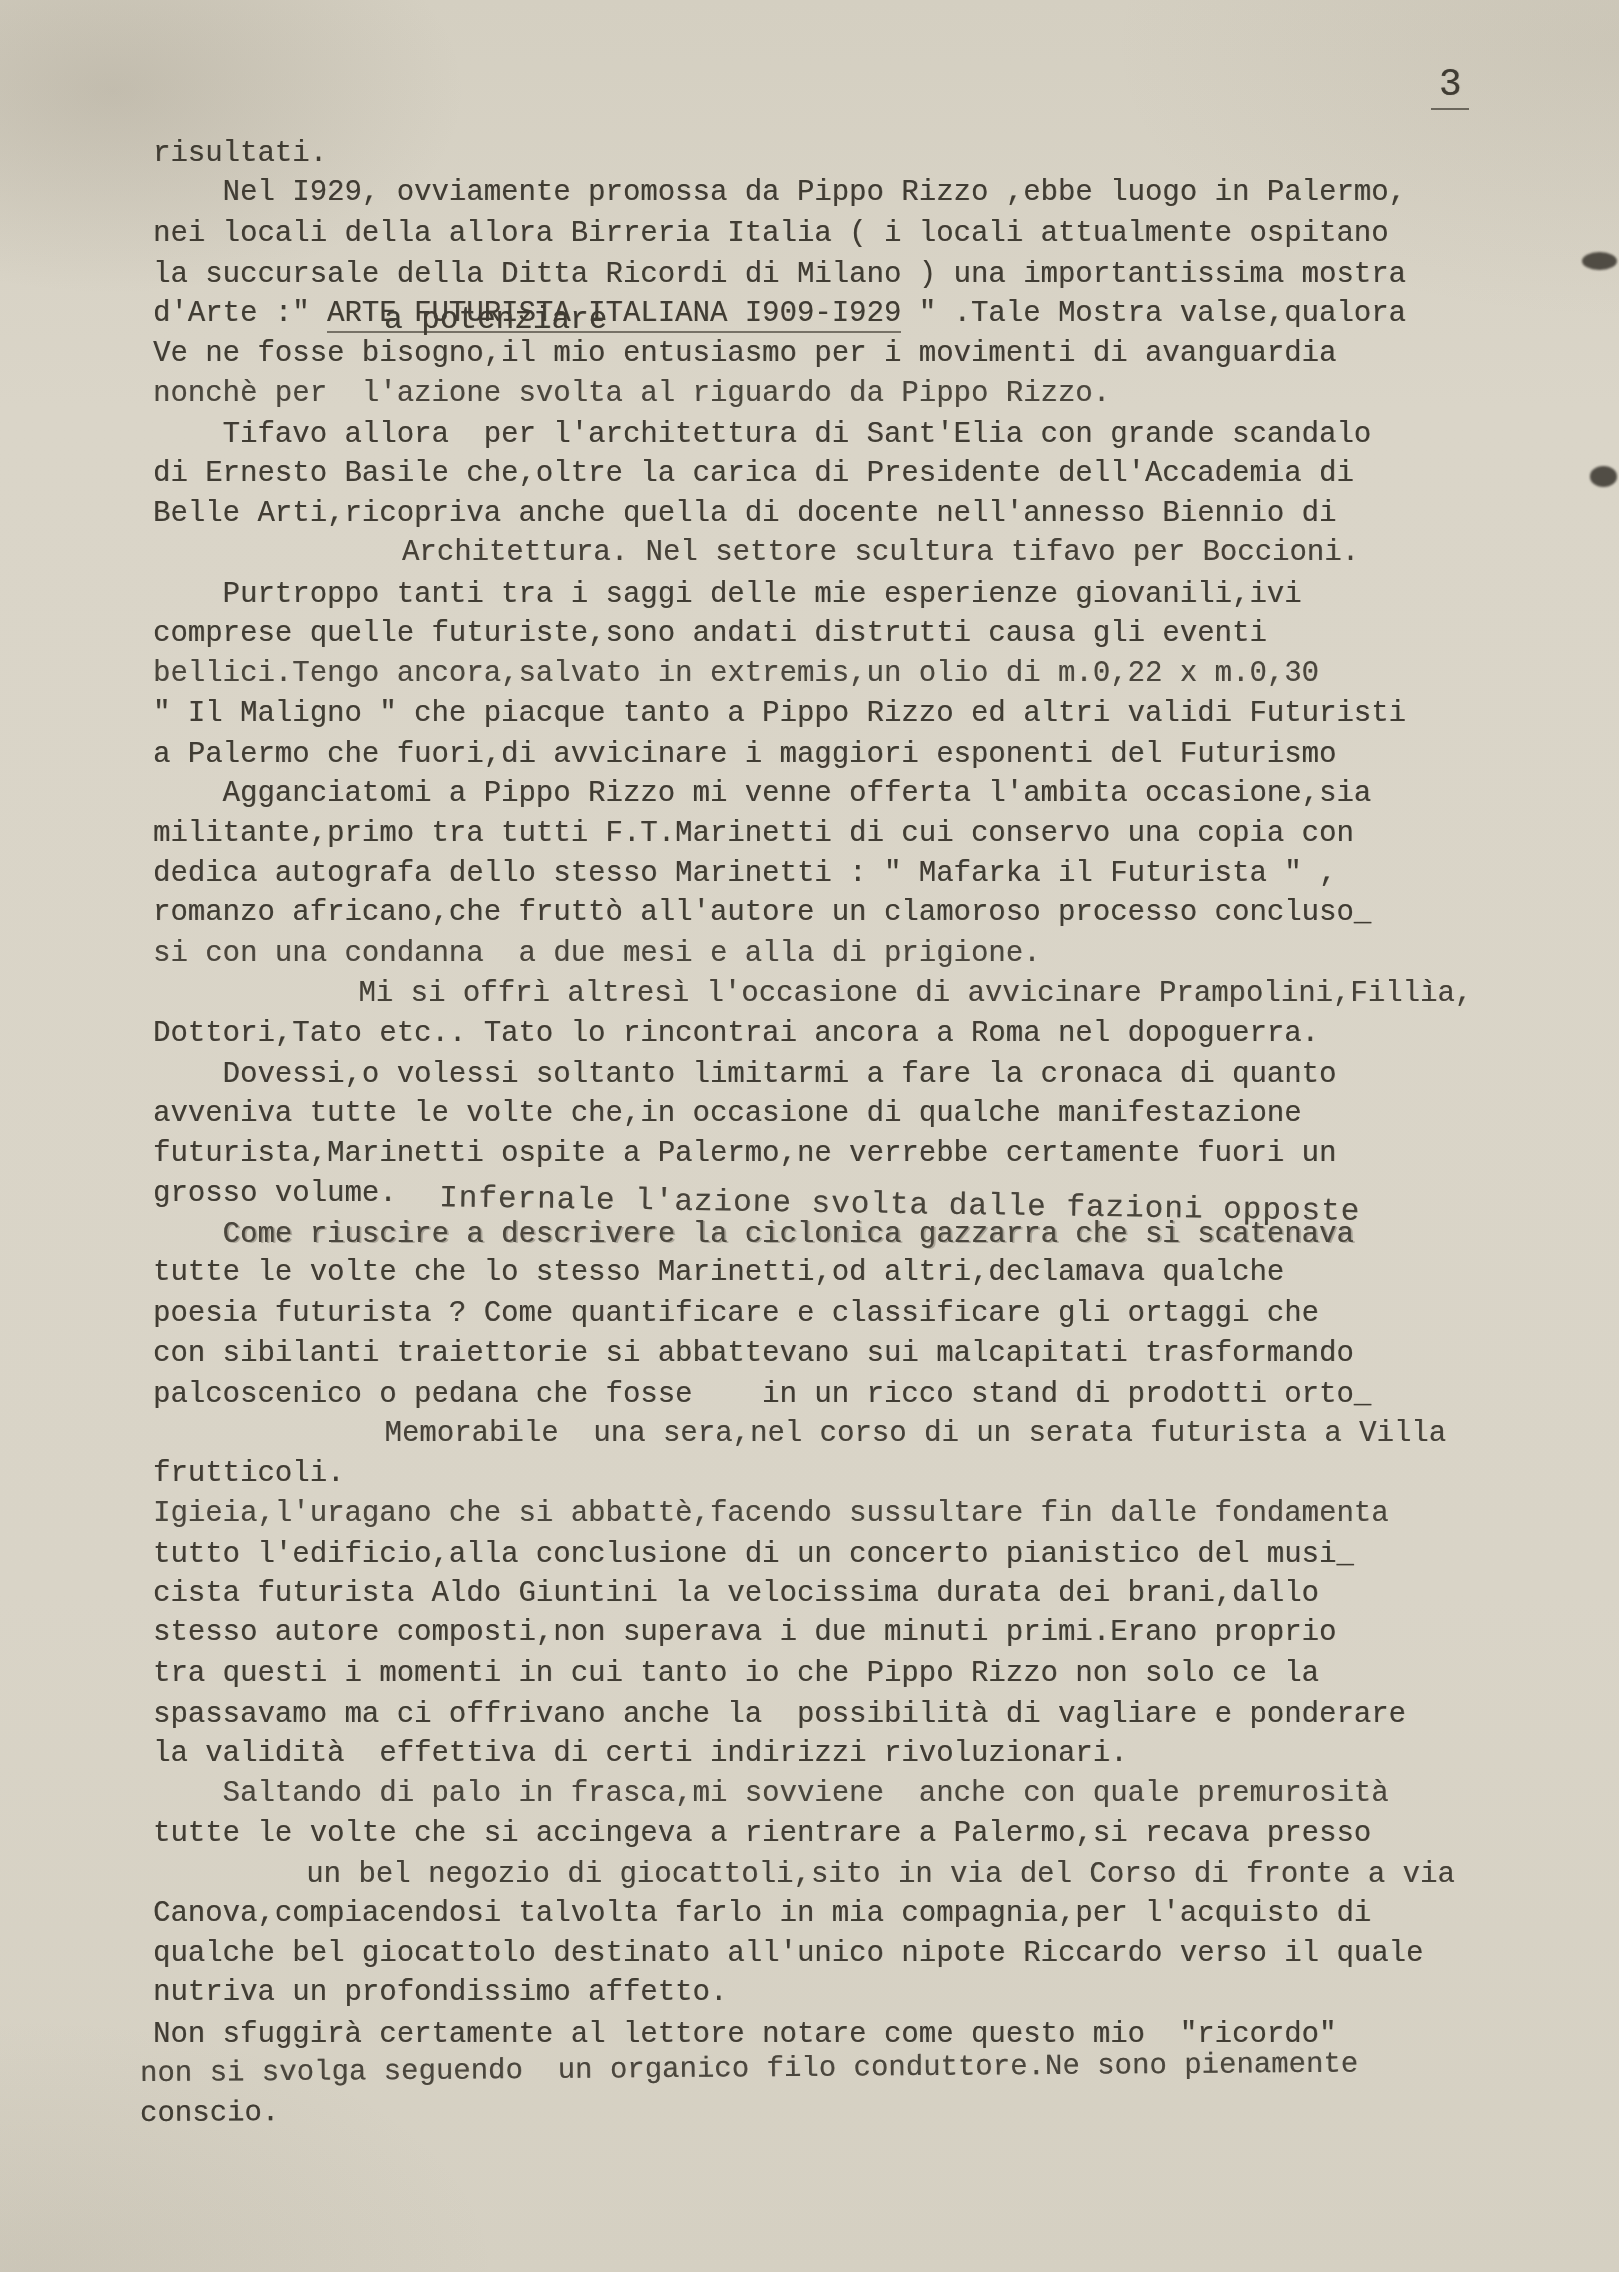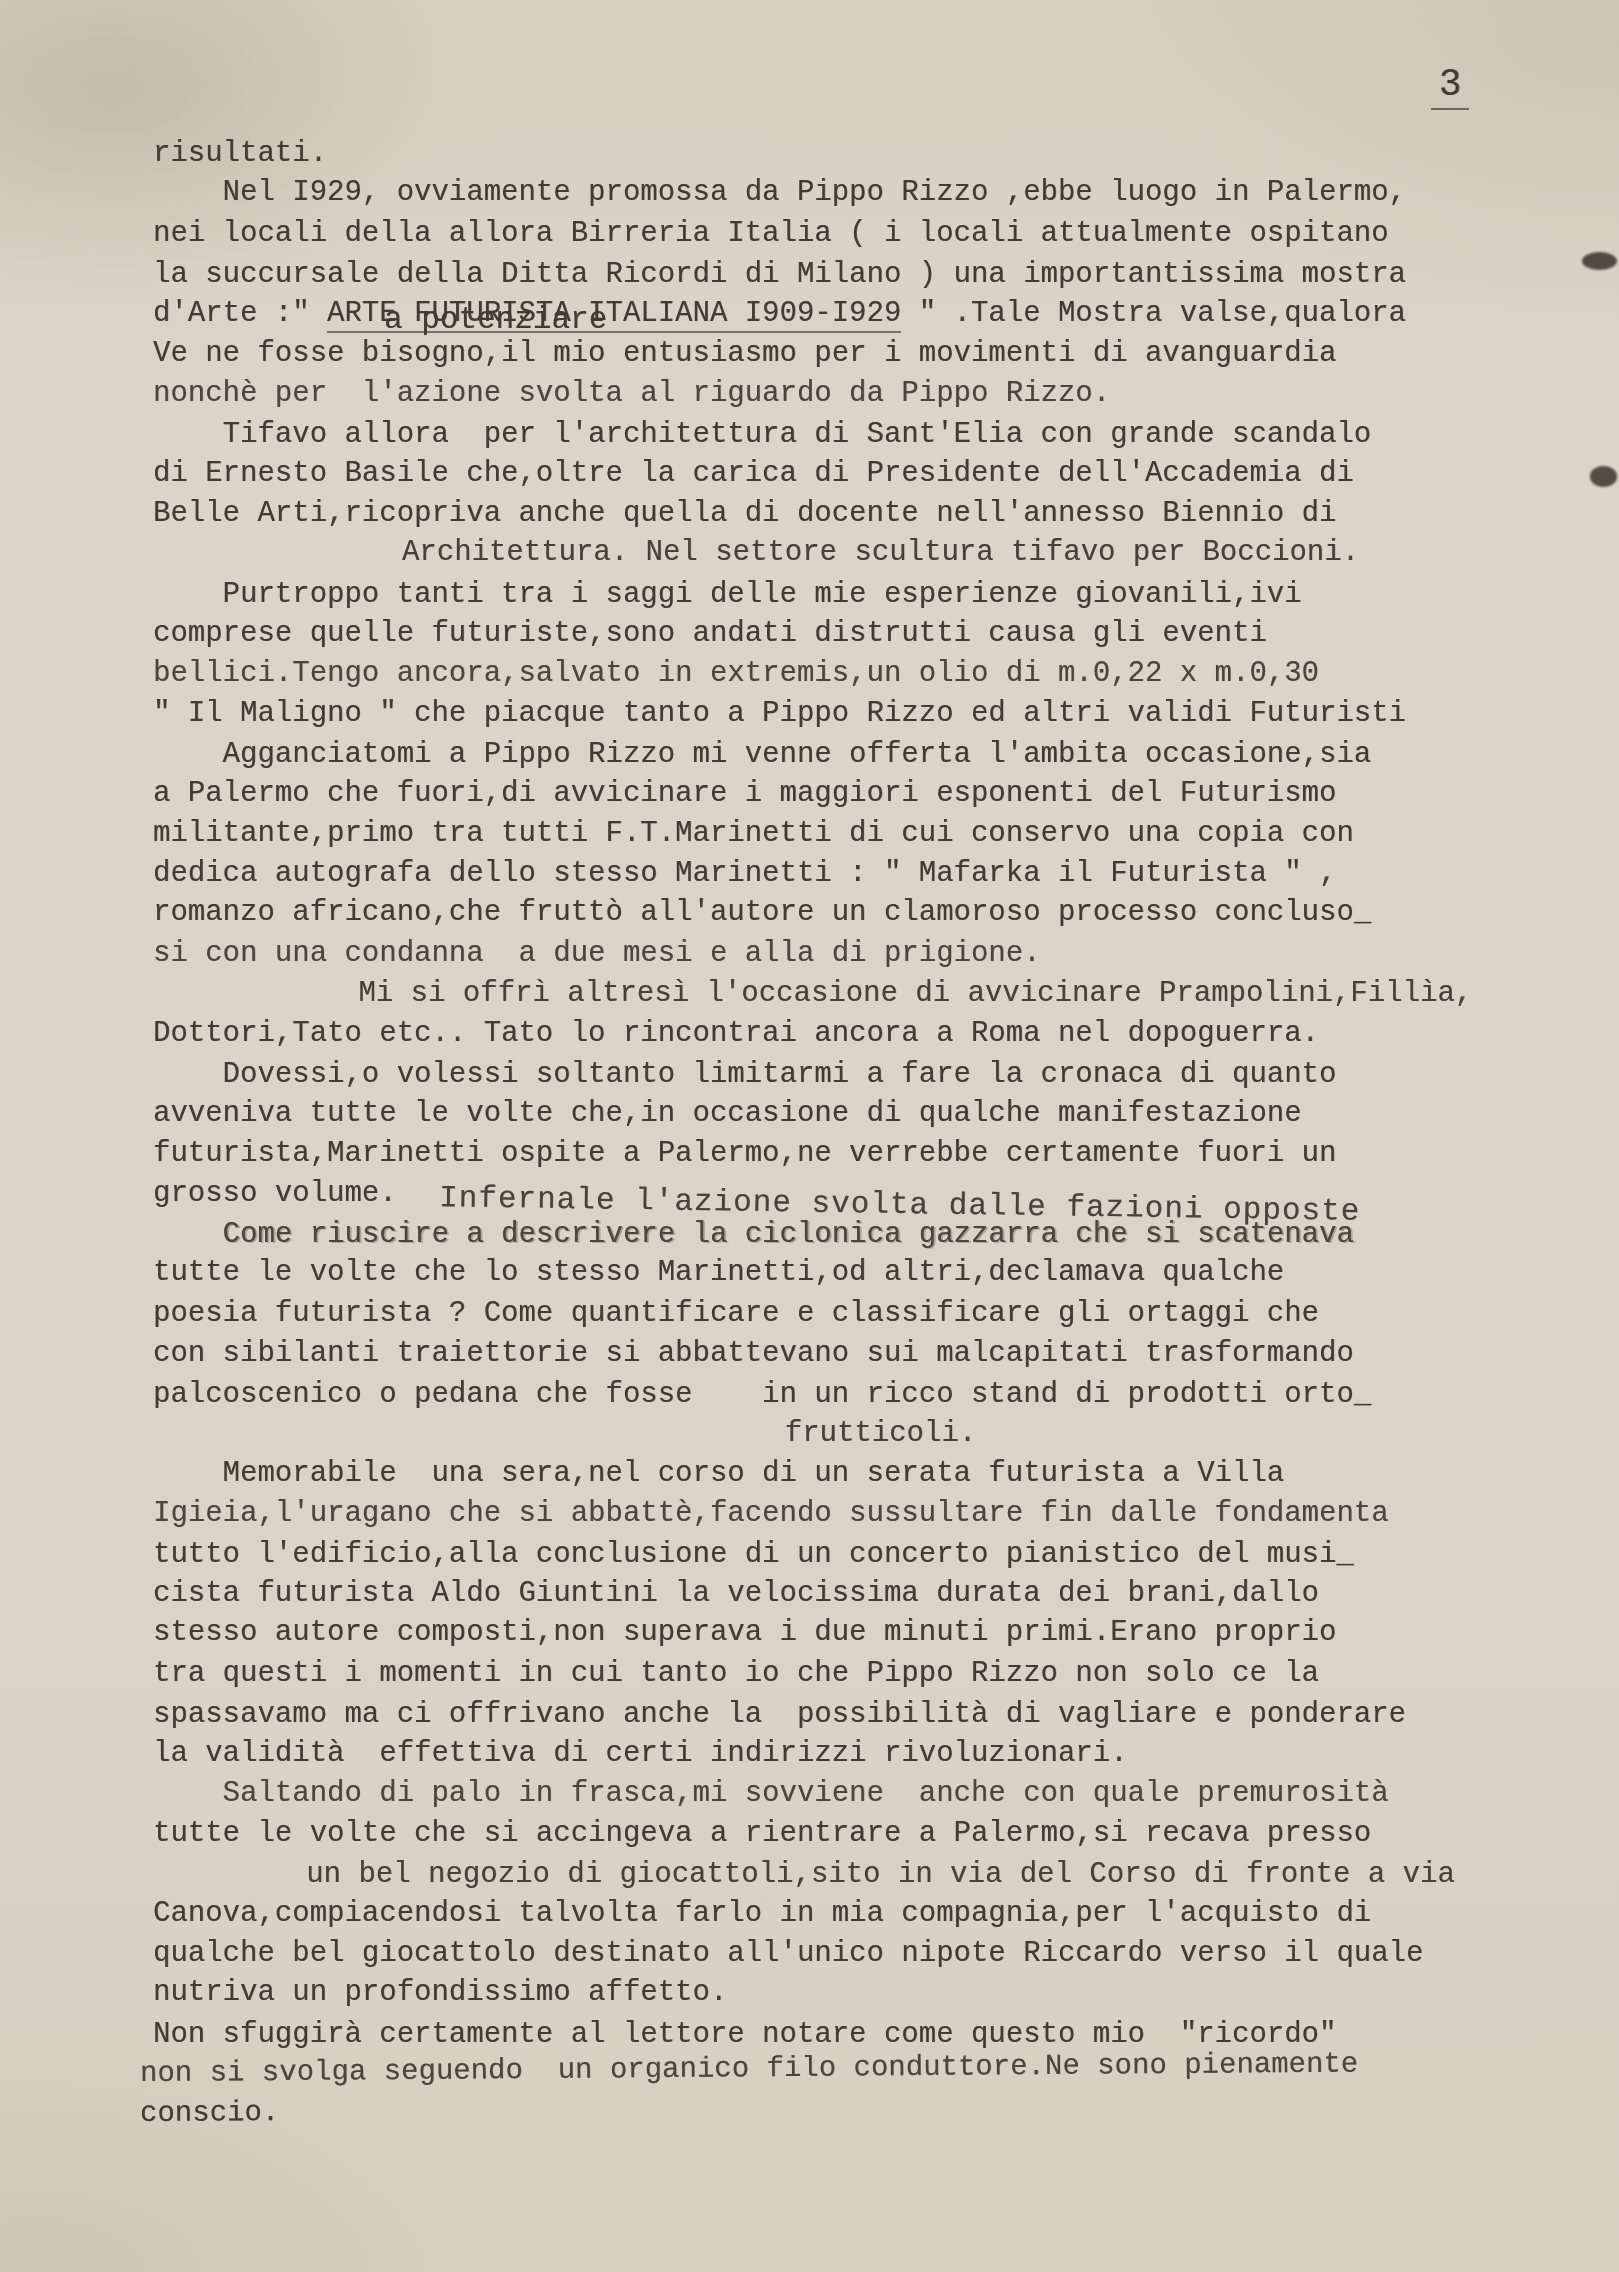--- a/index.html
+++ b/index.html
@@ -67,39 +67,39 @@
       <div class="line">Ve ne fosse bisogno,il mio entusiasmo per i movimenti di avanguardia</div>
       <div class="line">nonchè per  l'azione svolta al riguardo da Pippo Rizzo.</div>
       <div class="line">    Tifavo allora  per l'architettura di Sant'Elia con grande scandalo</div>
       <div class="line">di Ernesto Basile che,oltre la carica di Presidente dell'Accademia di</div>
       <div class="line">Belle Arti,ricopriva anche quella di docente nell'annesso Biennio di</div>
       <div class="line">Architettura. Nel settore scultura tifavo per Boccioni.</div>
       <div class="line">    Purtroppo tanti tra i saggi delle mie esperienze giovanili,ivi</div>
       <div class="line">comprese quelle futuriste,sono andati distrutti causa gli eventi</div>
       <div class="line">bellici.Tengo ancora,salvato in extremis,un olio di m.0,22 x m.0,30</div>
       <div class="line">" Il Maligno " che piacque tanto a Pippo Rizzo ed altri validi Futuristi</div>
+      <div class="line">a Palermo che fuori,di avvicinare i maggiori esponenti del Futurismo</div>
       <div class="line">    Agganciatomi a Pippo Rizzo mi venne offerta l'ambita occasione,sia</div>
-      <div class="line">a Palermo che fuori,di avvicinare i maggiori esponenti del Futurismo</div>
       <div class="line">militante,primo tra tutti F.T.Marinetti di cui conservo una copia con</div>
       <div class="line">dedica autografa dello stesso Marinetti : " Mafarka il Futurista " ,</div>
       <div class="line">romanzo africano,che fruttò all'autore un clamoroso processo concluso_</div>
       <div class="line">si con una condanna  a due mesi e alla di prigione.</div>
       <div class="line">    Mi si offrì altresì l'occasione di avvicinare Prampolini,Fillìa,</div>
       <div class="line">Dottori,Tato etc.. Tato lo rincontrai ancora a Roma nel dopoguerra.</div>
       <div class="line">    Dovessi,o volessi soltanto limitarmi a fare la cronaca di quanto</div>
       <div class="line">avveniva tutte le volte che,in occasione di qualche manifestazione</div>
       <div class="line">futurista,Marinetti ospite a Palermo,ne verrebbe certamente fuori un</div>
       <div class="line">grosso volume.</div>
       <div class="line smudge">    Come riuscire a descrivere la ciclonica gazzarra che si scatenava</div>
       <div class="line">tutte le volte che lo stesso Marinetti,od altri,declamava qualche</div>
       <div class="line">poesia futurista ? Come quantificare e classificare gli ortaggi che</div>
       <div class="line">con sibilanti traiettorie si abbattevano sui malcapitati trasformando</div>
       <div class="line">palcoscenico o pedana che fosse    in un ricco stand di prodotti orto_</div>
+      <div class="line">    Memorabile  una sera,nel corso di un serata futurista a Villa</div>
       <div class="line">frutticoli.</div>
-      <div class="line">    Memorabile  una sera,nel corso di un serata futurista a Villa</div>
       <div class="line">Igieia,l'uragano che si abbattè,facendo sussultare fin dalle fondamenta</div>
       <div class="line">tutto l'edificio,alla conclusione di un concerto pianistico del musi_</div>
       <div class="line">cista futurista Aldo Giuntini la velocissima durata dei brani,dallo</div>
       <div class="line">stesso autore composti,non superava i due minuti primi.Erano proprio</div>
       <div class="line">tra questi i momenti in cui tanto io che Pippo Rizzo non solo ce la</div>
       <div class="line">spassavamo ma ci offrivano anche la  possibilità di vagliare e ponderare</div>
       <div class="line">la validità  effettiva di certi indirizzi rivoluzionari.</div>
       <div class="line">    Saltando di palo in frasca,mi sovviene  anche con quale premurosità</div>
       <div class="line">tutte le volte che si accingeva a rientrare a Palermo,si recava presso</div>
       <div class="line">un bel negozio di giocattoli,sito in via del Corso di fronte a via</div>

